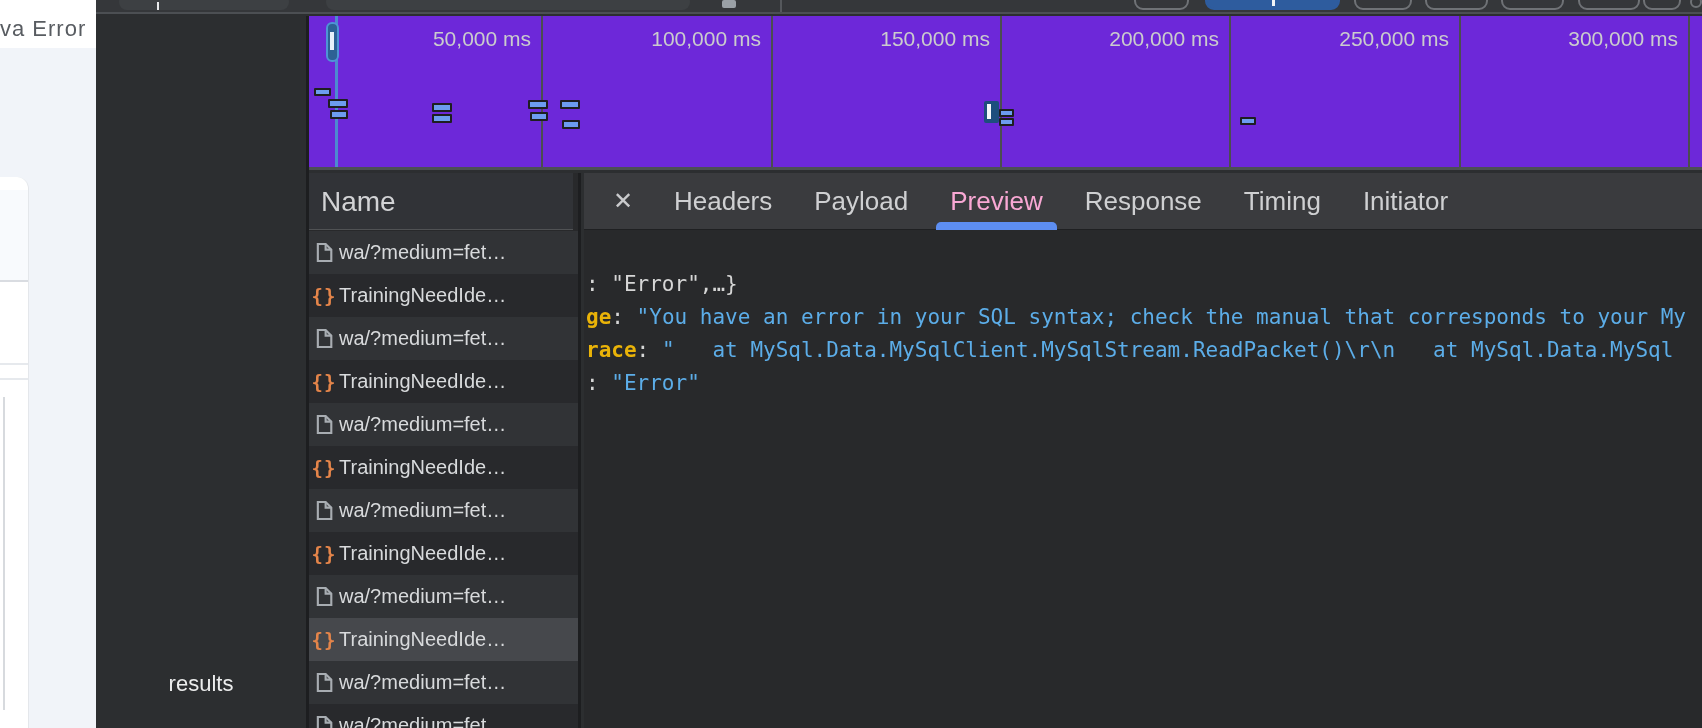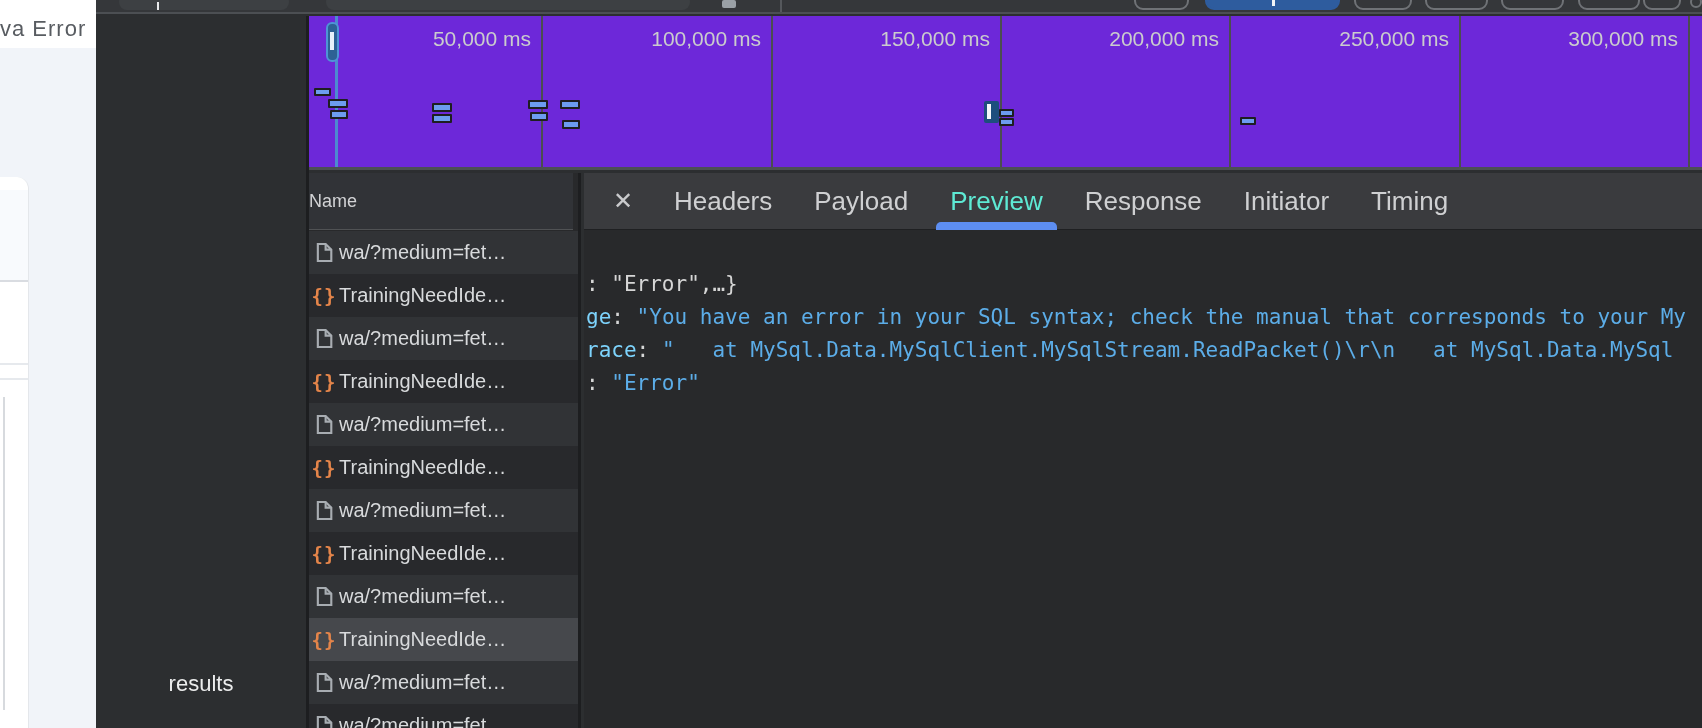--- a/index.html
+++ b/index.html
@@ -54,47 +54,47 @@
                border:2px solid #4e94d6; border-radius:6px; }
   #ov-handle-tick { left:21px; top:16px; width:4px; height:18px; background:#e8f1fa; }
   .bar { position:absolute; background:#6d9cf0; border:2px solid #1e1f21; border-radius:1px; }
   #ov-navybox { left:675px; top:85px; width:15px; height:22px; background:#1d4e7d; border-radius:2px; }
   #ov-navytick { left:678px; top:88px; width:4px; height:15px; background:#f4f7fa; }
 
   
   #name-col { left:213px; top:173px; width:272px; height:555px; background:#28292b;
               border-right:3px solid #1d1e20; overflow:hidden; }
   #name-header { left:0; top:0; width:264px; height:57px; background:#313337;
-                 border-bottom:1px solid #505254; color:#d2d3d5; font-size:18px;
-                 line-height:57px; }
+                 border-bottom:1px solid #505254; color:#d2d3d5; font-size:28px;
+                 line-height:57px; padding-left:12px; }
   .row { position:absolute; left:0; width:272px; height:43px; display:flex; align-items:center;
          color:#d8dadc; font-size:20px; white-space:nowrap; overflow:hidden; }
   .row.even { background:#313336; }
   .row.odd  { background:#28292c; }
   .row.selected { background:#46484c; }
   .row .ric { width:30px; flex:0 0 30px; display:flex; align-items:center; justify-content:center; }
   .braces { color:#e5854a; font-family:"DejaVu Sans Mono", monospace; font-weight:700;
             font-size:19px; letter-spacing:1px; }
 
   
   #details { left:488px; top:173px; width:1118px; height:555px; background:#28292b; }
   #tabbar { left:0; top:0; width:1118px; height:57px; background:#3a3b3e;
             border-bottom:1px solid #1f2022; display:flex; align-items:center; }
   #close-x { margin-left:26px; width:26px; color:#c9cacc; font-size:24px; text-align:center; cursor:default; }
   .tab { position:relative; height:57px; line-height:57px; padding:0 20px; margin-left:2px;
          color:#cfd0d2; font-size:26px; }
-  .tab.active { color:#5eead4; }
+  .tab.active { color:#f9a8d4; }
   .tab.active::after { content:""; position:absolute; left:6px; right:6px; bottom:0; height:8px;
                        background:#5d8ef2; border-radius:5px 5px 0 0; }
   #preview { left:0; top:57px; width:1118px; height:498px; background:#28292b;
              overflow:hidden; padding:38px 0 0 2px; }
   .pline { height:33px; line-height:33px; white-space:pre; overflow:hidden;
            font-family:"DejaVu Sans Mono", monospace; font-size:21px; }
   .pl-plain { color:#d6d6d6; }
-  .pl-key   { color:#7dd3fc; }
+  .pl-key   { color:#eab308;font-weight:bold; }
   .pl-sep   { color:#d6d6d6; }
   .pl-str   { color:#5cade8; }
 </style>
 </head>
 <body>
 
 <div class="abs" id="page-strip">
   <div class="abs" id="page-white-top"></div>
   <div class="abs" id="brand">va Error</div>
   <div class="abs" id="page-card">
@@ -253,22 +253,22 @@
     </div>
   </div>
 
   <div class="abs" id="details">
     <div class="abs" id="tabbar">
       <div id="close-x">✕</div>
       <div class="tab" style="margin-left:18px">Headers</div>
       <div class="tab">Payload</div>
       <div class="tab active">Preview</div>
       <div class="tab">Response</div>
+      <div class="tab">Timing</div>
       <div class="tab">Initiator</div>
-      <div class="tab">Timing</div>
     </div>
 
     <div class="abs" id="preview">
       <div class="pline"><span class="pl-plain">: "Error",…}</span></div>
       <div class="pline"><span class="pl-key">ge</span><span class="pl-sep">: </span><span class="pl-str">"You have an error in your SQL syntax; check the manual that corresponds to your My</span></div>
       <div class="pline"><span class="pl-key">race</span><span class="pl-sep">: </span><span class="pl-str">"   at MySql.Data.MySqlClient.MySqlStream.ReadPacket()\r\n   at MySql.Data.MySql</span></div>
       <div class="pline"><span class="pl-key"></span><span class="pl-sep">: </span><span class="pl-str">"Error"</span></div>
     </div>
   </div>
 

